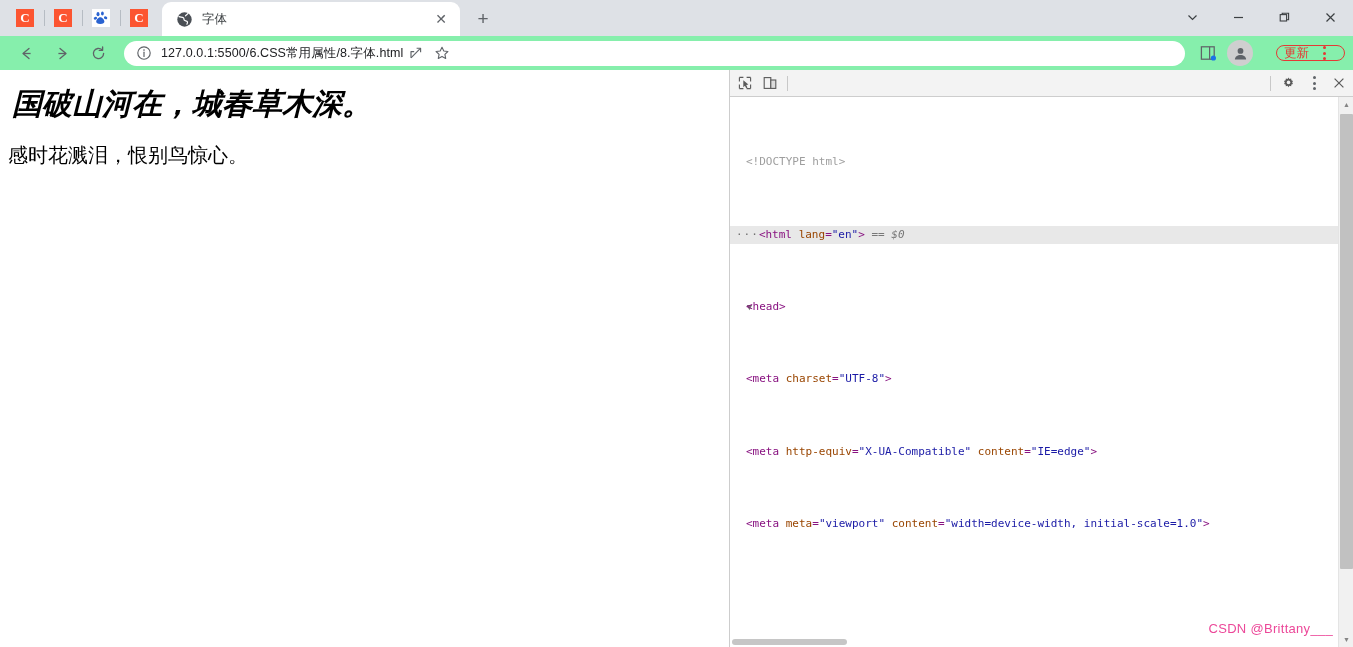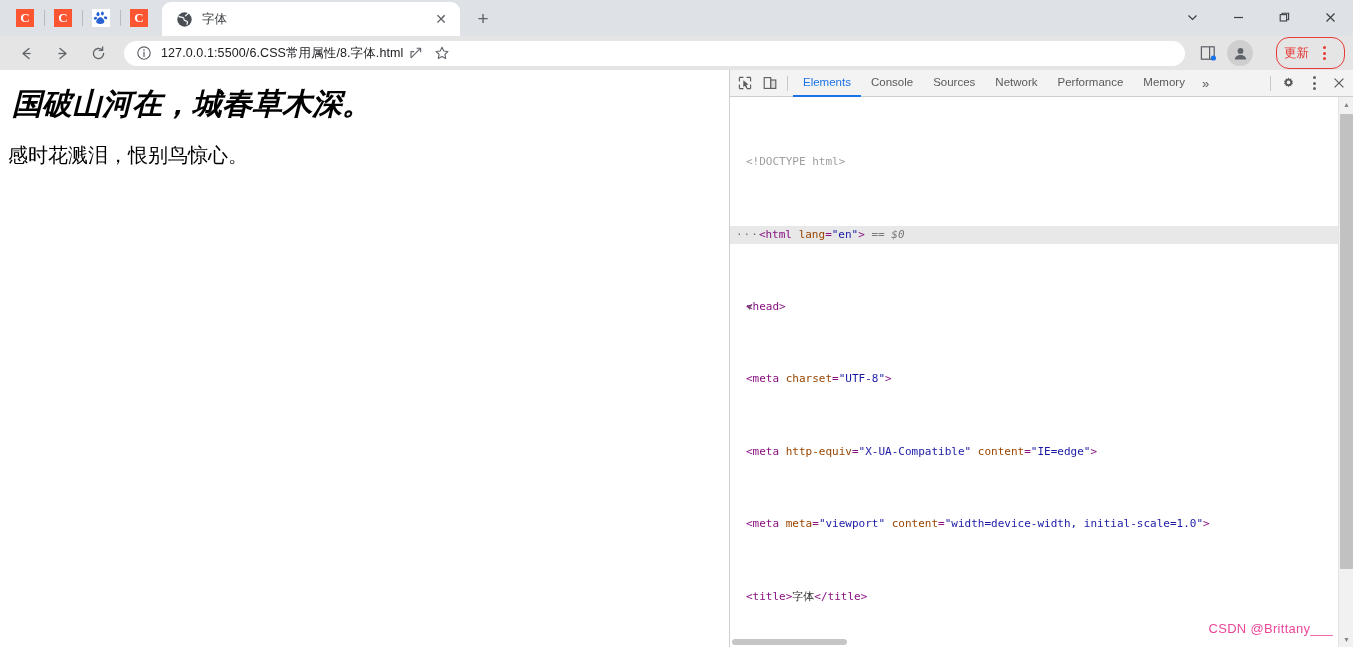--- a/index.html
+++ b/index.html
@@ -86,21 +86,21 @@
     width: 46px; height: 34px;
     display: flex; align-items: center; justify-content: center;
     color: #3c4043;
   }
   .winbtn svg { display: block; }
 
   
   .navbar {
     position: absolute; left: 0; top: 36px;
     width: 1353px; height: 34px;
-    background: #e5e5e5;
+    background: #86efac;
     display: flex; align-items: center;
     padding: 0 8px;
   }
   .navbtn {
     width: 30px; height: 30px; margin: 0 3px;
     display: flex; align-items: center; justify-content: center;
     color: #5f6368; border-radius: 50%;
   }
   .navbtn svg { display: block; }
   .omnibox {
@@ -130,21 +130,21 @@
     display: flex; align-items: center; justify-content: center;
     color: #5f6368; border-radius: 50%;
   }
   .avatar-btn {
     width: 26px; height: 26px; margin-left: 5px;
     border-radius: 50%; background: #cfcfcf;
     display: flex; align-items: center; justify-content: center;
     color: #5f6368;
   }
   .update-pill {
-    margin-left: 23px; height: 32px;
+    margin-left: 23px; height: 16px;
     border: 1.4px solid #e53935; border-radius: 13px;
     display: flex; align-items: center; padding: 0 7px;
     color: #e53935; font-size: 12.5px;
   }
   .kebab {
     width: 26px; height: 26px; margin-left: 2px;
     display: flex; flex-direction: column; align-items: center; justify-content: center;
     gap: 2.5px;
   }
   .kebab i { width: 3px; height: 3px; border-radius: 50%; background: #5f6368; display: block; }
@@ -429,29 +429,20 @@
         </svg>
       </div>
       <div class="dt-ico">
         <svg width="16" height="16" viewBox="0 0 16 16">
           <rect x="2.2" y="2.6" width="6.6" height="10.8" stroke="#5a5a5a" stroke-width="1.1" fill="none"></rect>
           <rect x="8.8" y="5" width="5" height="8.4" stroke="#5a5a5a" stroke-width="1.1" fill="#dcdcdc"></rect>
         </svg>
       </div>
       <div class="dt-sep"></div>
 
-      <div class="dt-tabs">
-        <div class="dt-tab sel">Elements</div>
-        <div class="dt-tab">Console</div>
-        <div class="dt-tab">Sources</div>
-        <div class="dt-tab">Network</div>
-        <div class="dt-tab">Performance</div>
-        <div class="dt-tab">Memory</div>
-        <div class="dt-more">»</div>
-      </div>
 
       <div class="dt-right">
         <div class="dt-sep"></div>
         <div class="dt-ico">
           <svg width="15" height="15" viewBox="0 0 16 16">
             <path d="M8 1.6l1 1.5 1.8-.4.3 1.8 1.7.7-.9 1.6.9 1.6-1.7.7-.3 1.8-1.8-.4-1 1.5-1-1.5-1.8.4-.3-1.8-1.7-.7.9-1.6-.9-1.6 1.7-.7.3-1.8 1.8.4z" fill="#5a5a5a"></path>
             <circle cx="8" cy="6.8" r="1.9" fill="#f3f3f3"></circle>
           </svg>
         </div>
         <div class="dt-ico">
@@ -477,21 +468,20 @@
         <div class="ln hl"><span class="ellipsis">···</span><span class="tag">&lt;html </span><span class="attr">lang</span><span class="tag">=</span><span class="val">"en"</span><span class="tag">&gt; </span><span class="sel0">== $0</span></div>
 
         <div class="ln"><span class="tw">  ▼</span><span class="tag">&lt;head&gt;</span></div>
 
         <div class="ln"><span class="tw">      </span><span class="tag">&lt;meta </span><span class="attr">charset</span><span class="tag">=</span><span class="val">"UTF-8"</span><span class="tag">&gt;</span></div>
 
         <div class="ln"><span class="tw">      </span><span class="tag">&lt;meta </span><span class="attr">http-equiv</span><span class="tag">=</span><span class="val">"X-UA-Compatible"</span><span class="tag"> </span><span class="attr">content</span><span class="tag">=</span><span class="val">"IE=edge"</span><span class="tag">&gt;</span></div>
 
         <div class="ln"><span class="tw">      </span><span class="tag">&lt;meta </span><span class="attr">meta</span><span class="tag">=</span><span class="val">"viewport"</span><span class="tag"> </span><span class="attr">content</span><span class="tag">=</span><span class="val">"width=device-width, initial-scale=1.0"</span><span class="tag">&gt;</span></div>
 
-        <div class="ln"><span class="tw">      </span><span class="tag">&lt;title&gt;</span><span class="txt">字体</span><span class="tag">&lt;/title&gt;</span></div>
 
         
 
         
 
         
 
         
 
         

